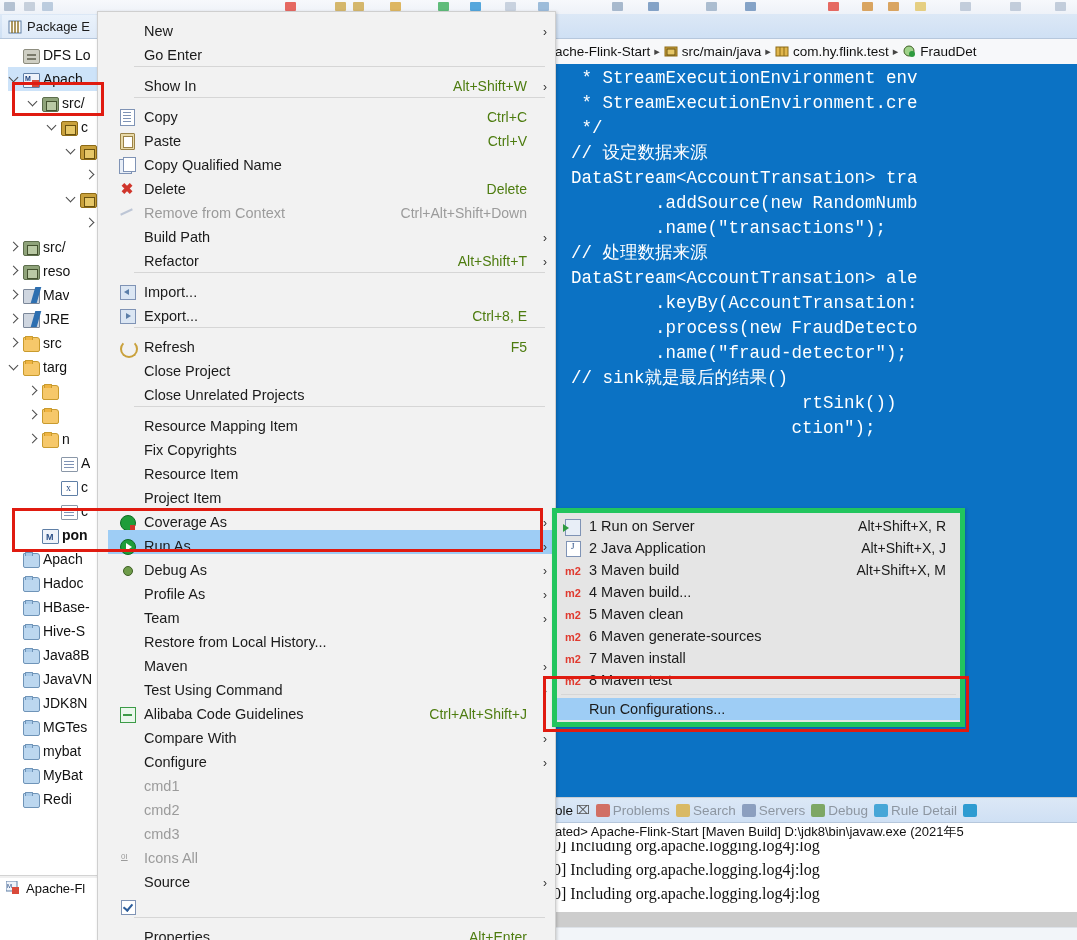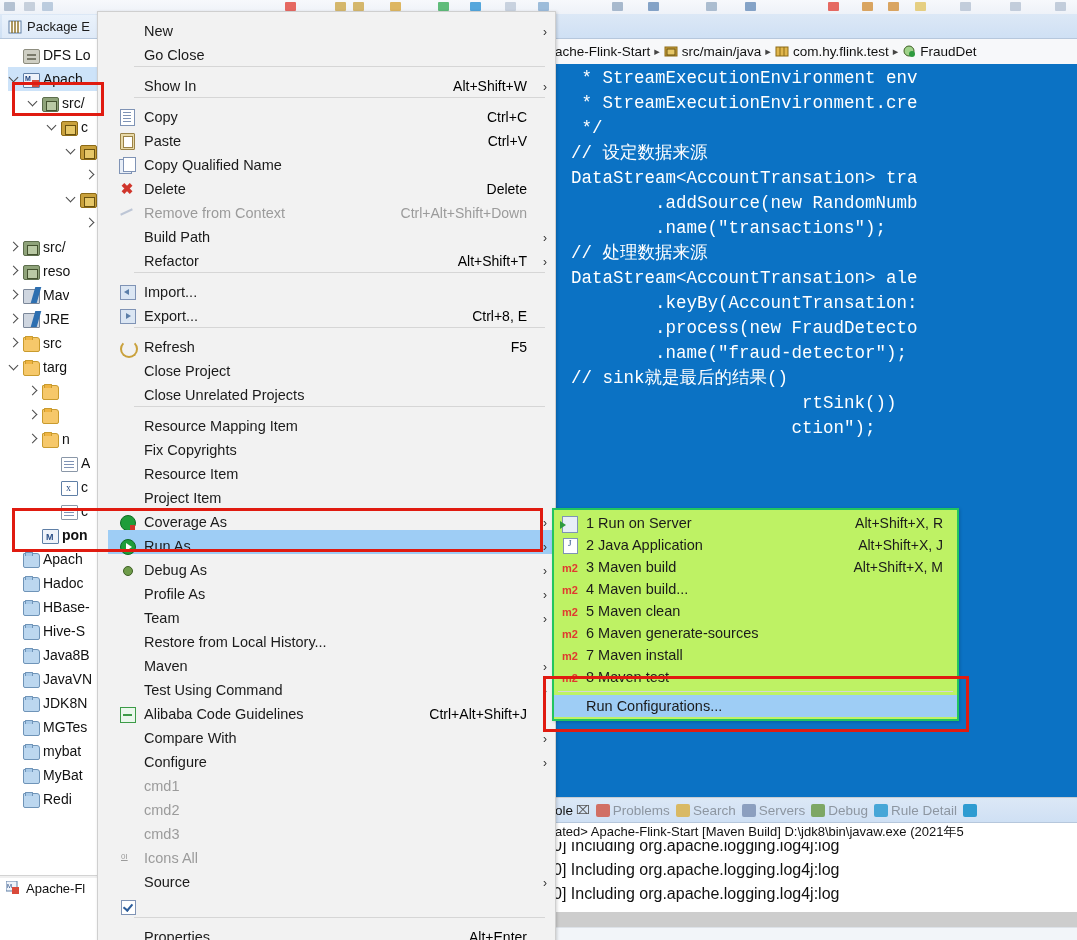--- a/index.html
+++ b/index.html
@@ -138,41 +138,41 @@
   }
   .ctab{display:flex;align-items:center;gap:3px;}
   .ctab.active{color:#111;}
   .ctico{width:14px;height:13px;flex:0 0 14px;position:relative;}
   #console-header{
     position:absolute;left:0;top:25px;width:524px;height:19px;
     font-size:13px;color:#111;white-space:nowrap;overflow:hidden;padding-left:2px;
   }
   #console-body{
     position:absolute;left:0;top:44px;width:524px;height:70px;overflow:hidden;
-    font-family:Liberation Sans, sans-serif;font-size:16px;line-height:24px;
+    font-family:Liberation Serif, serif;font-size:16px;line-height:24px;
     color:#111;white-space:pre;
   }
   #console-hscroll{position:absolute;left:0;top:114px;width:524px;height:15px;background:#cdcdcd;}
   #console-foot{position:absolute;left:0;top:129px;width:524px;height:28px;background:#f2f5f9;border-top:1px solid #dde2e8;}
 
   
   #ctxmenu{
     position:absolute;left:97px;top:11px;width:457px;
     background:#f2f2f2;border:1px solid #cfcfcf;box-shadow:1px 1px 3px rgba(0,0,0,.18);
     padding:3px 0;
   }
   .mi{
     position:relative;height:24px;display:flex;align-items:flex-end;
     font-size:14.5px;color:#1b1b1b;padding:0 8px 0 0;margin-left:10px;
   }
   .mi.dis{color:#9b9b9b;}
   .mi.sel{background:#9ecdf5;}
   .mi .mico{width:22px;height:16px;flex:0 0 22px;margin-left:8px;margin-right:6px;position:relative;}
   .mi .mlabel{flex:1;}
-  .mi .macc{color:#000000;font-size:14px;margin-left:14px;}
+  .mi .macc{color:#4d7c0f;font-size:14px;margin-left:14px;}
   .mi.dis .macc{color:#9b9b9b;}
   .mi .marrow{width:12px;text-align:right;font-size:12px;color:#333;margin-left:8px;}
   .msep{height:1px;background:#d6d6d6;margin:3px 10px 3px 36px;}
 
   
   .g-copy{background:#fff;border:1px solid #7f93b5;width:13px;height:15px;position:absolute;left:4px;top:0;}
   .g-copy::after{content:"";position:absolute;left:2px;top:2px;width:8px;height:1px;background:#7f93b5;box-shadow:0 3px 0 #7f93b5,0 6px 0 #7f93b5,0 9px 0 #7f93b5;}
   .g-copy2{background:#fff;border:1px solid #7f93b5;width:11px;height:13px;position:absolute;left:7px;top:0;}
   .g-copy2b{background:#e8eef7;border:1px solid #7f93b5;width:11px;height:13px;position:absolute;left:3px;top:2px;}
   .g-paste{background:#e8d9a8;border:1px solid #9b8347;width:13px;height:15px;position:absolute;left:4px;top:0;border-radius:1px;}
@@ -193,21 +193,21 @@
   .g-bug::after{content:"";position:absolute;left:3px;top:3px;width:8px;height:8px;border-radius:50%;background:#6f9c4a;border:1px solid #3f6026;}
   .g-ali{width:14px;height:14px;position:absolute;left:4px;top:1px;border:1px solid #3c9b47;background:#eaf7ec;}
   .g-ali::after{content:"";position:absolute;left:2px;top:6px;width:9px;height:2px;background:#3c9b47;}
   .g-check{width:13px;height:13px;position:absolute;left:5px;top:2px;border:1px solid #7f93b5;background:#fff;}
   .g-check::after{content:"";position:absolute;left:3px;top:1px;width:4px;height:7px;border-right:2px solid #2c5d9b;border-bottom:2px solid #2c5d9b;transform:rotate(40deg);}
   .g-icons{position:absolute;left:5px;top:2px;font-size:8px;color:#9b9b9b;text-decoration:underline;}
 
   
   #submenu{
     position:absolute;left:552px;top:508px;width:403px;
-    background:#bef264;border:2px solid #22c55e;box-shadow:1px 1px 3px rgba(0,0,0,.18);
+    background:#e5e5e5;border:5px solid #22c55e;box-shadow:1px 1px 3px rgba(0,0,0,.18);
     padding:2px 0;
   }
   .smi{height:22px;display:flex;align-items:center;font-size:14.5px;color:#1b1b1b;}
   .smi.sel{background:#9ecdf5;}
   .smi .smico{width:24px;height:15px;flex:0 0 24px;margin-left:4px;margin-right:4px;position:relative;}
   .smi .smlabel{flex:1;}
   .smi .smacc{margin-left:16px;margin-right:14px;font-size:14px;}
   .m2{position:absolute;left:4px;top:1px;font-size:11px;font-weight:bold;color:#e03a2f;line-height:14px;font-family:"Liberation Sans",sans-serif;}
   .g-server{position:absolute;left:4px;top:0;width:14px;height:15px;background:#e8eef7;border:1px solid #7f93b5;}
   .g-server::after{content:"";position:absolute;left:-3px;top:4px;width:0;height:0;border-top:4px solid transparent;border-bottom:4px solid transparent;border-left:6px solid #2e9b3f;}
@@ -583,21 +583,21 @@
 </div>
 
 <div id="ctxmenu">
     <div class="mi">
       <span class="mico"></span>
       <span class="mlabel">New</span>
       <span class="marrow">›</span>
     </div>
     <div class="mi">
       <span class="mico"></span>
-      <span class="mlabel">Go Close</span>
+      <span class="mlabel">Go Enter</span>
       <span class="marrow"></span>
     </div>
     <div class="msep"></div>
     <div class="mi">
       <span class="mico"></span>
       <span class="mlabel">Show In</span>
       <span class="macc">Alt+Shift+W</span>
       <span class="marrow">›</span>
     </div>
     <div class="msep"></div>

